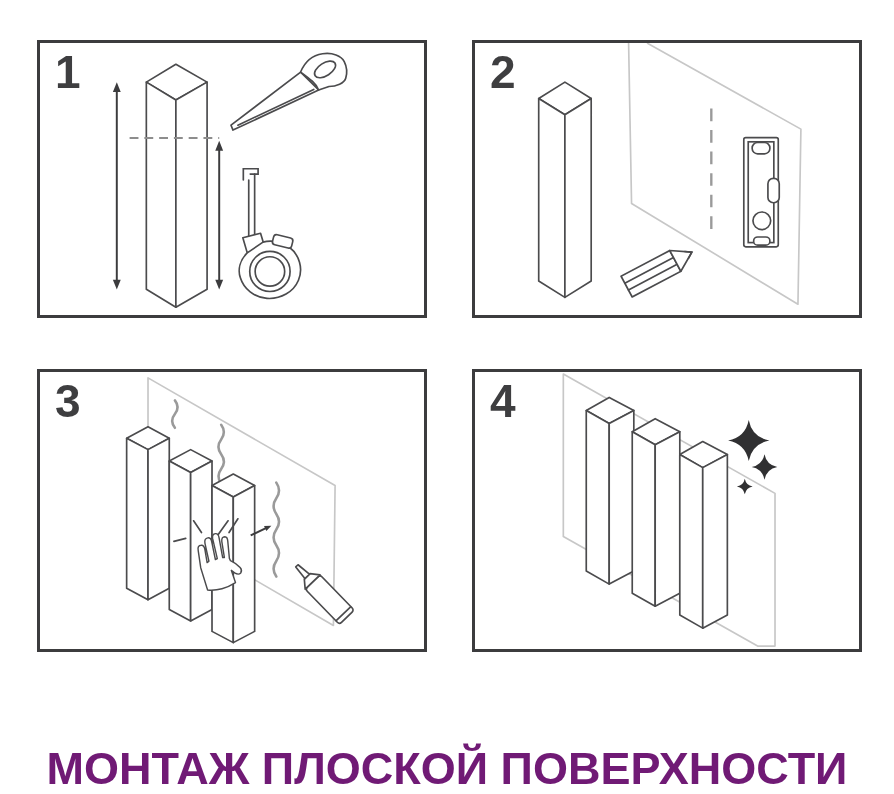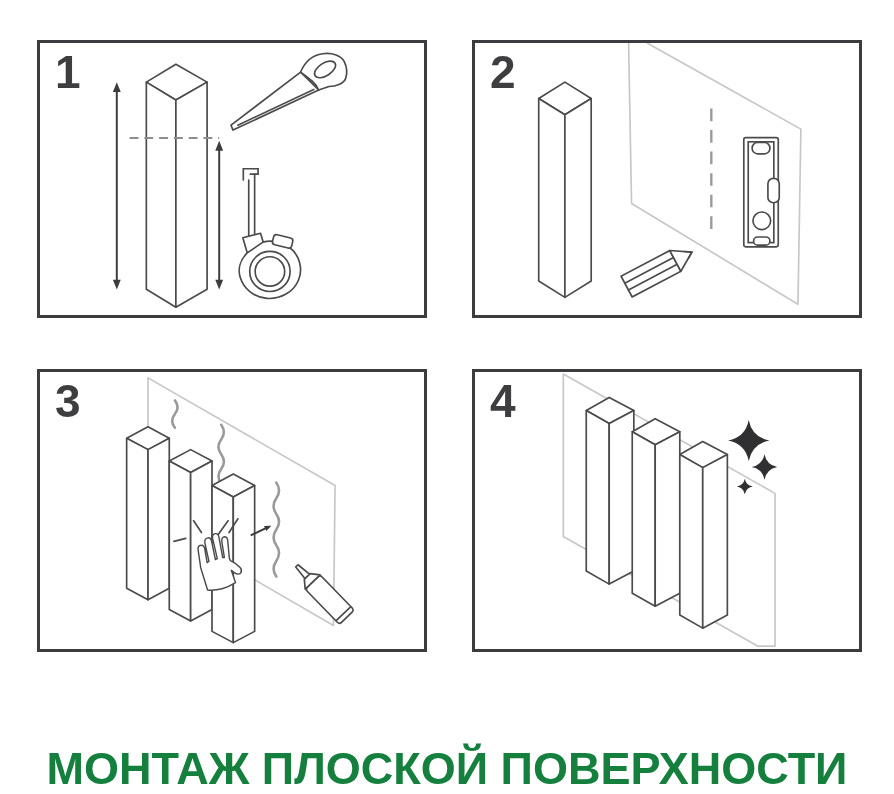--- a/index.html
+++ b/index.html
@@ -7,21 +7,21 @@
          font-family:"Liberation Sans",sans-serif;}
   .panel{position:absolute;background:#fff;border:3px solid #3c3c3e;box-sizing:border-box;}
   .panel-1{left:37px;top:40px;width:390px;height:278px;}
   .panel-2{left:472px;top:40px;width:390px;height:278px;}
   .panel-3{left:37px;top:369px;width:390px;height:283px;}
   .panel-4{left:472px;top:369px;width:390px;height:283px;}
   .panel svg{position:absolute;left:0;top:0;width:100%;height:100%;}
   .step-num{position:absolute;left:15px;top:4px;font-size:46px;line-height:1.1;
             font-weight:700;color:#3e3e40;z-index:2;}
   .title{position:absolute;left:0;right:0;top:743px;text-align:center;
-         font-size:45px;font-weight:700;letter-spacing:0px;color:#15803d;
+         font-size:45px;font-weight:700;letter-spacing:0px;color:#701a75;
          font-family:"Liberation Sans",sans-serif;white-space:nowrap;}
   .dark{stroke:#4b4b4d;fill:#fff;stroke-width:1.7;stroke-linejoin:round;stroke-linecap:round;}
   .darkline{stroke:#4b4b4d;fill:none;stroke-width:1.7;stroke-linecap:round;}
   .light{stroke:#c7c7c7;fill:#fff;stroke-width:1.7;stroke-linejoin:round;}
   .bead{stroke:#9a9a9a;fill:none;stroke-width:2.6;stroke-linecap:round;}
   .arrowline{stroke:#3c3c3e;fill:none;stroke-width:2;}
   .arrowhead{fill:#3c3c3e;stroke:none;}
   .dashgray{stroke:#8d8d8d;fill:none;stroke-width:2;stroke-dasharray:9 6;}
   .dashwall{stroke:#9a9a9a;fill:none;stroke-width:2.4;stroke-dasharray:13 9;}
   .spark{fill:#303032;stroke:none;}

